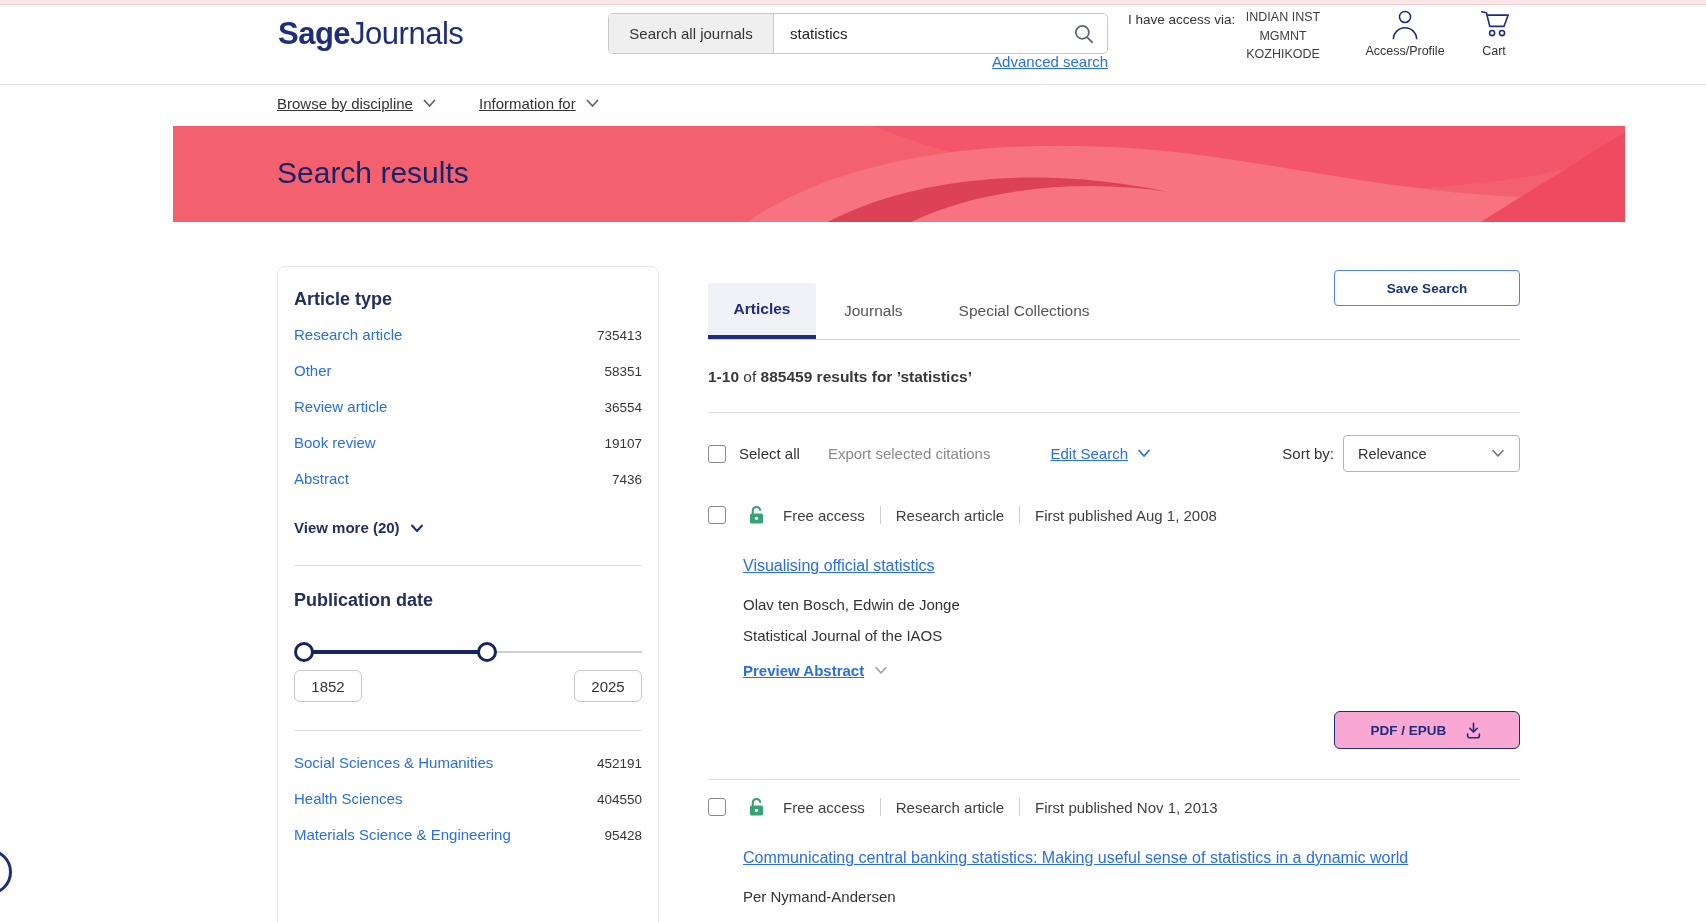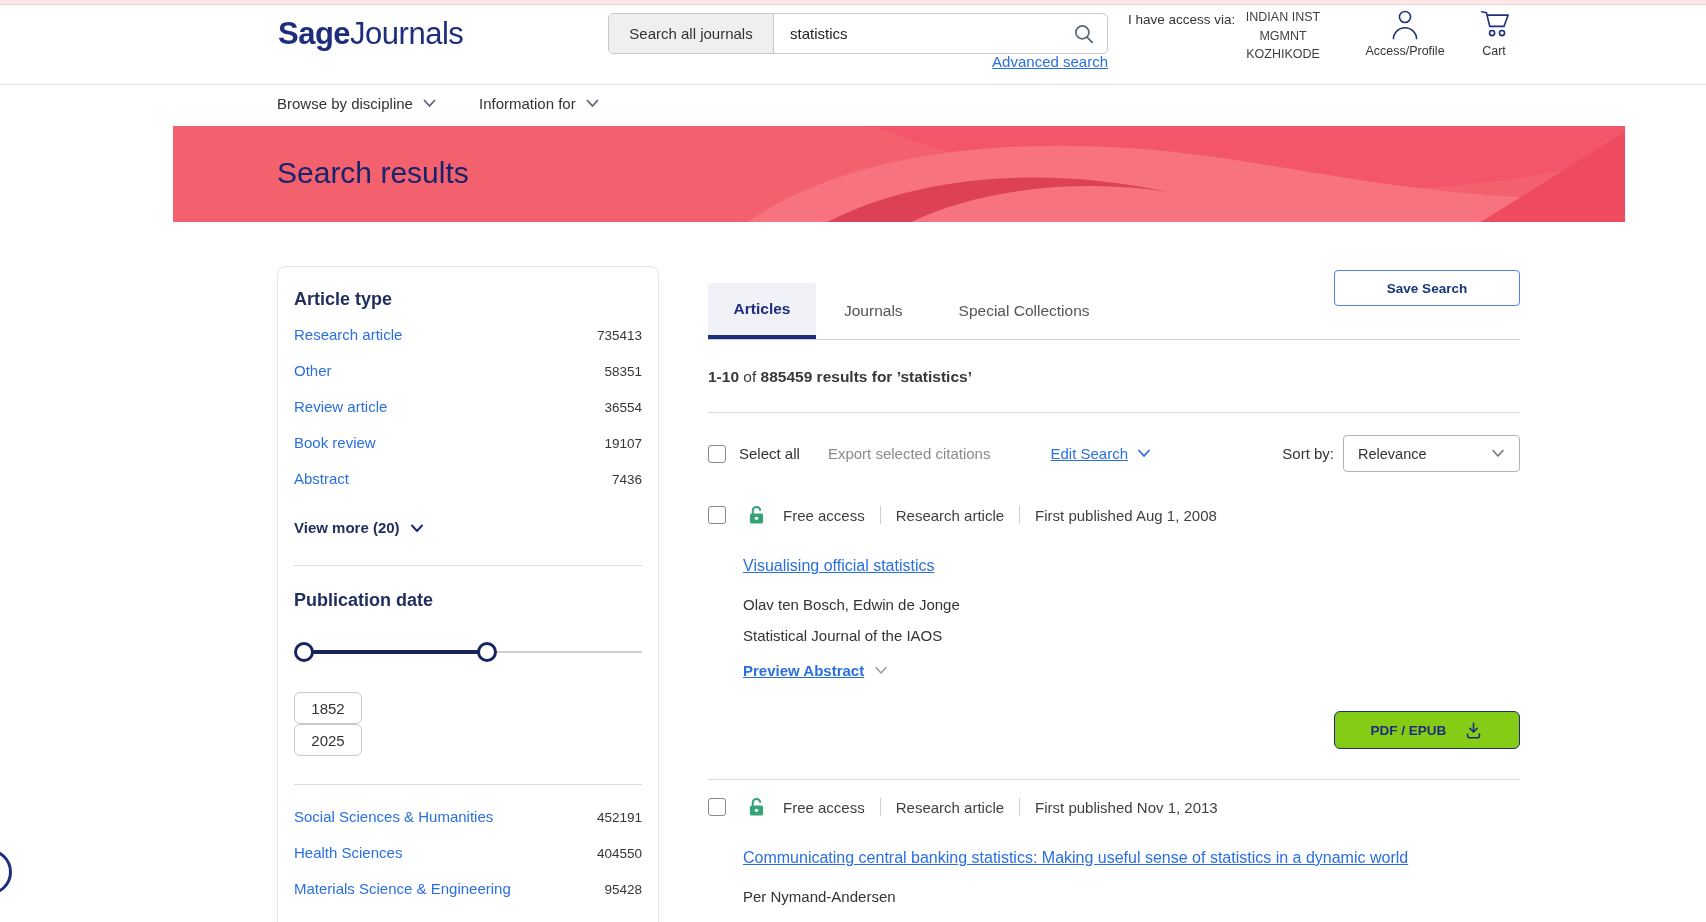--- a/index.html
+++ b/index.html
@@ -23,21 +23,21 @@
   .adv-link { top:53px; left:986px; width:122px; text-align:right; font-size:15px; font-weight:500; color:#2a6fe0; text-decoration:underline; cursor:pointer; }
   .access-via { left:1128px; top:12px; font-size:13.5px; color:#333; }
   .inst { left:1227px; top:8px; width:112px; text-align:center; font-size:12.5px; line-height:18.5px; color:#3f3f3f; }
   .hdr-action { display:flex; flex-direction:column; align-items:center; cursor:pointer; }
   .profile-act { left:1360px; top:8px; width:90px; }
   .cart-act { left:1466px; top:8px; width:56px; }
   .hdr-action .lbl { font-size:12.5px; color:#333; margin-top:2px; }
   .hdr-divider { left:0; top:84px; width:1706px; height:1px; background:#e2e2e2; }
 
   
-  .nav-item { top:90px; height:26px; display:inline-flex; align-items:center; gap:10px; font-size:15px; color:#333; cursor:pointer; }
+  .nav-item { top:90px; height:26px; display:inline-flex; align-items:center; gap:10px; font-size:15px; color:#333; cursor:pointer;text-decoration:underline; }
   .nav-1 { left:277px; } .nav-2 { left:479px; }
   .chev { flex:none; }
   .chev-gray { color:#5b6573; } .chev-navy { color:#1e2d7d; } .chev-blue { color:#2a6fe0; } .chev-lgray { color:#9aa0a8; }
 
   
   .banner { left:173px; top:126px; width:1452px; height:96px; overflow:hidden; }
   .banner svg { position:absolute; left:0; top:0; }
   .banner-title { position:absolute; left:104px; top:50%; transform:translateY(-52%); font-size:30px; font-weight:500; color:#16246b; }
 
   
@@ -47,21 +47,21 @@
   .flink { font-size:15px; color:#2a6fe0; text-decoration:none; cursor:pointer; }
   .fcount { font-size:13.5px; color:#363636; }
   .view-more { display:inline-flex; align-items:center; gap:10px; font-size:15px; font-weight:700; color:#222f5e; cursor:pointer; margin-top:12px; line-height:22px; }
   .side-div { height:1px; background:#dcdcdc; margin-top:26px; }
   .mt24 { margin-top:24px; }
   .slider { position:relative; height:20px; margin-top:32px; }
   .track-gray { position:absolute; left:6px; right:0; top:9px; height:2px; background:#cfcfcf; }
   .track-navy { position:absolute; left:6px; width:193px; top:8px; height:4px; background:#17255f; }
   .handle { position:absolute; top:0; width:20px; height:20px; border-radius:50%; background:#fff; border:3px solid #17255f; cursor:pointer; }
   .h-left { left:0; } .h-right { left:183px; }
-  .year-row { display:flex; justify-content:space-between; margin-top:30px;flex-direction:column; }
+  .year-row { display:flex; justify-content:space-between; margin-top:8px; }
   .year-box { width:68px; height:32px; border:1px solid #c9c9c9; border-radius:6px; display:flex; align-items:center; justify-content:center; font-size:15px; color:#333; background:#fff; }
   .subj-gap { margin-top:22px; }
 
   
   .save-btn { left:1334px; top:270px; width:186px; height:36px; background:#fff; border:1px solid #4f81e8; border-radius:4px;
      display:flex; align-items:center; justify-content:center; font-size:13.5px; font-weight:700; color:#16357c; cursor:pointer; }
   .tabs { left:708px; top:283px; width:812px; height:57px; display:flex; align-items:stretch; border-bottom:1px solid #cfcfcf; }
   .tab { display:flex; align-items:center; font-size:15.5px; color:#555; padding:0 28px; cursor:pointer; }
   .tab.active { width:108px; padding:0; justify-content:center; background:#f0f2f8; border-bottom:4px solid #1e2d7d; border-radius:3px 3px 0 0;
      color:#1e2d7d; font-weight:700; }
@@ -86,21 +86,21 @@
   .meta-row { display:flex; align-items:center; height:20px; }
   .meta-row .lock { margin-left:20px; display:flex; }
   .meta-txt { font-size:15px; color:#3f3f3f; }
   .m-access { margin-left:16px; }
   .pipe { width:1px; height:18px; background:#cfcfcf; margin:0 15px; }
   .r-title { display:inline-block; margin:31px 0 0 35px; font-size:16px; color:#2a6fe0; text-decoration:underline; cursor:pointer; line-height:20px; }
   .r-authors { margin:20px 0 0 35px; font-size:15px; color:#333; line-height:17px; }
   .r-journal { margin:14px 0 0 35px; font-size:15px; color:#333; line-height:17px; }
   .r-preview { margin:18px 0 0 35px; display:inline-flex; align-items:center; gap:10px; font-size:15px; font-weight:700; color:#2a6fe0; cursor:pointer; }
   .r-preview .txt { text-decoration:underline; }
-  .pdf-btn { left:1334px; top:711px; width:186px; height:38px; background:#84cc16; border:1.5px solid #1e2d7d; border-radius:6px;
+  .pdf-btn { left:1334px; top:711px; width:186px; height:38px; background:#f9a8d4; border:1.5px solid #1e2d7d; border-radius:6px;
      display:flex; align-items:center; justify-content:center; gap:18px; font-size:13.5px; font-weight:700; color:#1e2d7d; cursor:pointer; }
 
   .feedback-circle { left:-34px; top:849px; width:46px; height:46px; border-radius:50%; border:3px solid #1e2d7d; background:#fff; cursor:pointer; }
 </style>
 </head>
 <body>
 
 <div class="abs top-strip"></div>
 
 <div class="abs logo">

